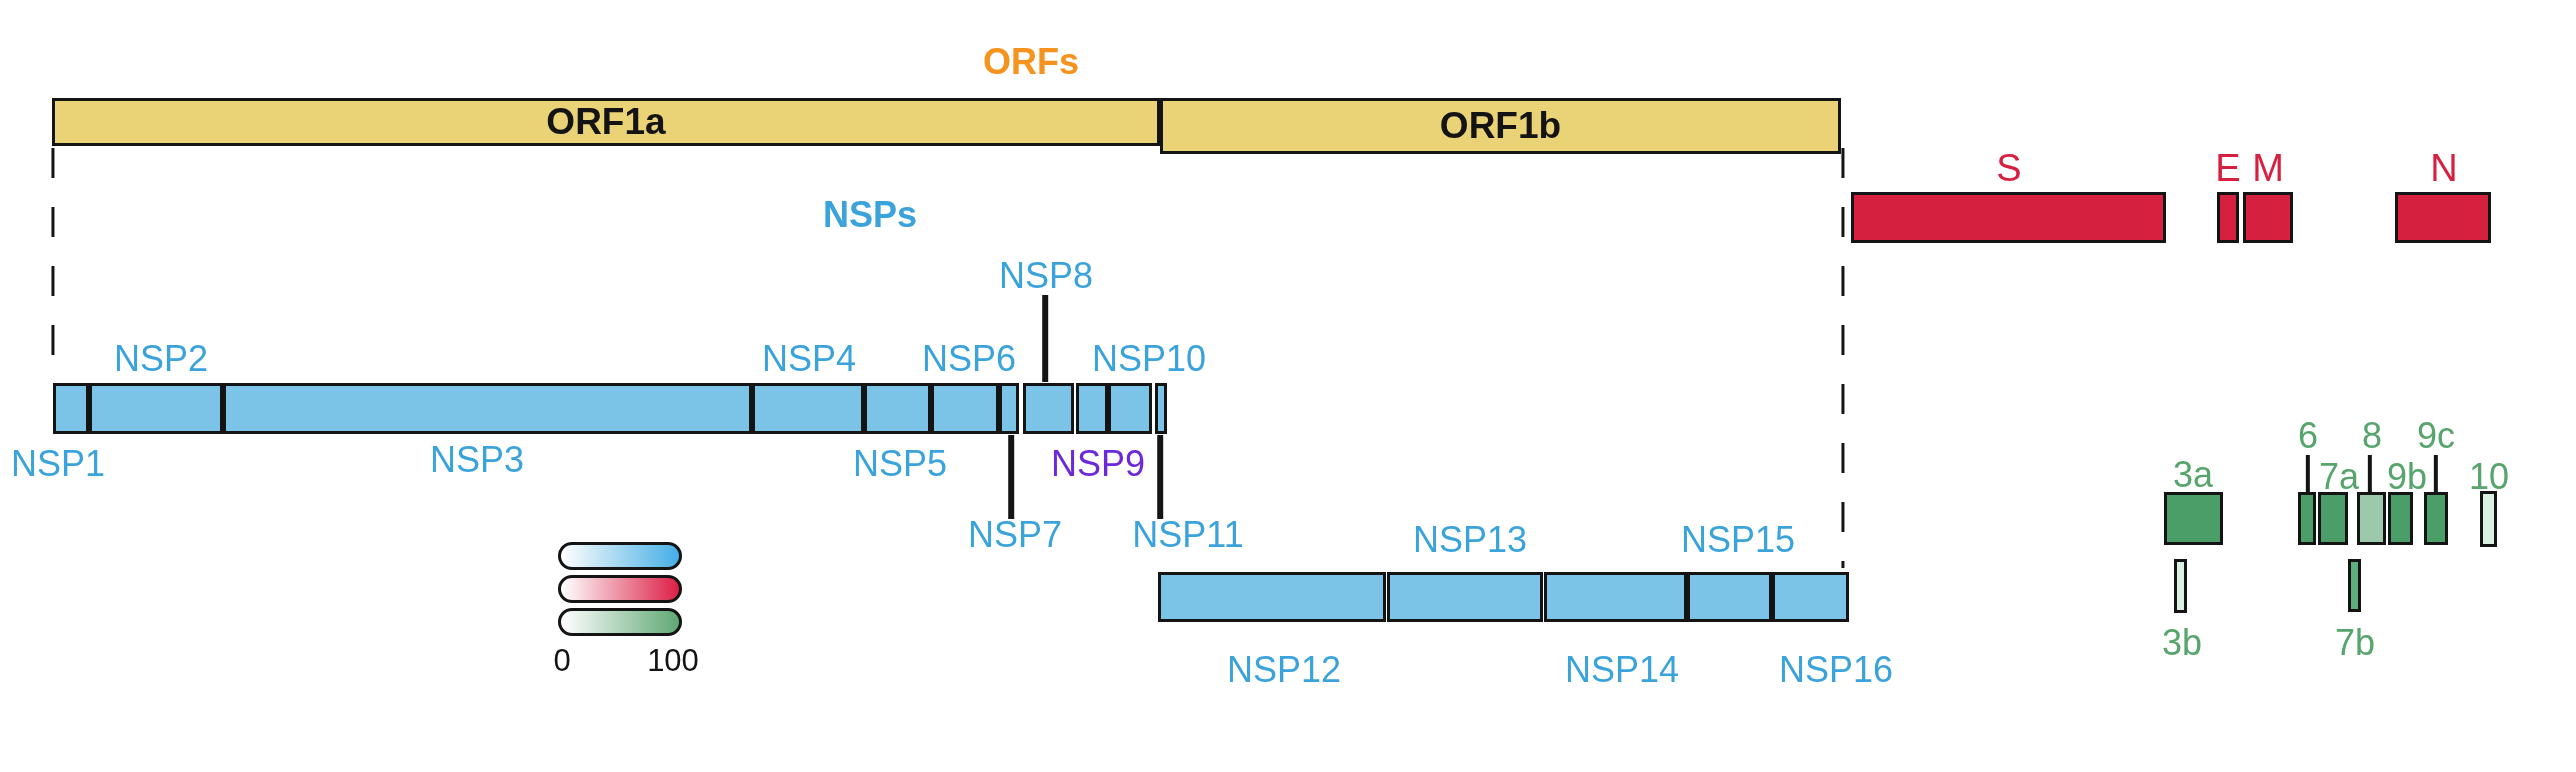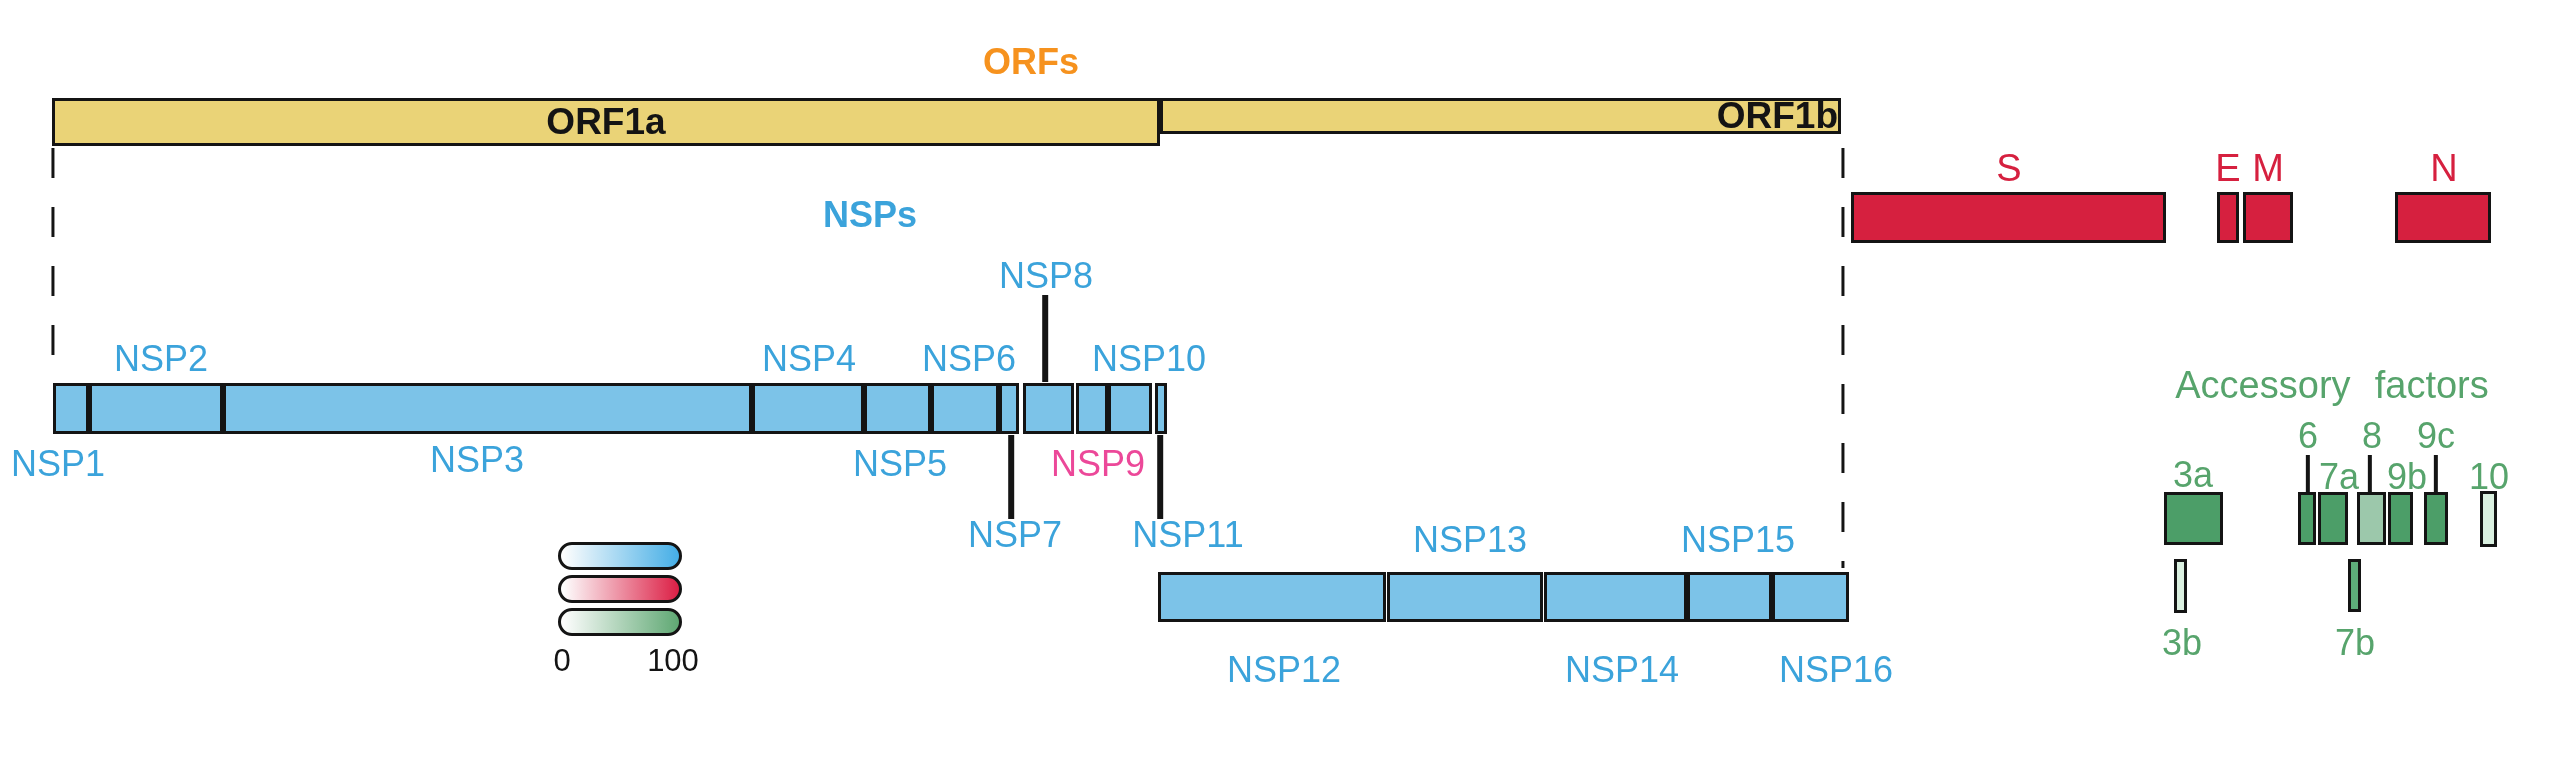--- a/index.html
+++ b/index.html
@@ -22,30 +22,29 @@
   #legend-line1{top:576px;}
   #legend-line2{top:618px;}
   .scale-num{position:absolute;transform:translate(-50%,-50%);top:661px;font-size:31px;color:#141414;}
 </style>
 </head>
 <body>
 
 <div id="fig">
   <div class="t" id="orfs-title" style="color: rgb(246, 146, 30);">ORFs</div>
   <div class="t" id="nsps-title" style="color: rgb(59, 163, 219);">NSPs</div>
-  <div class="t" id="accessory-title" style="color: rgb(87, 164, 108);">Accessory factors</div>
   <div class="scale-num" id="legend-min" style="left: 562px;">0</div>
   <div class="scale-num" id="legend-max" style="left: 673px;">100</div>
   <div id="layers">
       <div class="dash" style="left: 53px; top: 148px; height: 232px;"></div>
       <div class="dash" style="left: 1843px; top: 148px; height: 420px;"></div>
       <div class="seg" style="left: 52px; top: 98px; width: 1108px; height: 48px; background: rgb(234, 211, 119);">
         <span>ORF1a</span>
       </div>
-      <div class="seg" style="left: 1160px; top: 98px; width: 681px; height: 36px; background: rgb(234, 211, 119); justify-content: flex-end;">
+      <div class="seg" style="left: 1160px; top: 98px; width: 681px; height: 56px; background: rgb(234, 211, 119);">
         <span>ORF1b</span>
       </div>
       <div class="seg" style="left: 53px; top: 383px; width: 36px; height: 51px; background: rgb(124, 195, 232);"></div>
       <div class="seg" style="left: 89px; top: 383px; width: 134px; height: 51px; background: rgb(124, 195, 232);"></div>
       <div class="seg" style="left: 223px; top: 383px; width: 529px; height: 51px; background: rgb(124, 195, 232);"></div>
       <div class="seg" style="left: 752px; top: 383px; width: 112px; height: 51px; background: rgb(124, 195, 232);"></div>
       <div class="seg" style="left: 864px; top: 383px; width: 67px; height: 51px; background: rgb(124, 195, 232);"></div>
       <div class="seg" style="left: 931px; top: 383px; width: 68px; height: 51px; background: rgb(124, 195, 232);"></div>
       <div class="seg" style="left: 999px; top: 383px; width: 20.4px; height: 51px; background: rgb(124, 195, 232);"></div>
       <div class="seg" style="left: 1023px; top: 383px; width: 51px; height: 51px; background: rgb(124, 195, 232);"></div>
@@ -58,21 +57,21 @@
       <div class="seg" style="left: 1687px; top: 572px; width: 85px; height: 50px; background: rgb(124, 195, 232);"></div>
       <div class="seg" style="left: 1772px; top: 572px; width: 77px; height: 50px; background: rgb(124, 195, 232);"></div>
       <div class="lbl" style="left: 58px; top: 464px; color: rgb(59, 163, 219);">NSP1</div>
       <div class="lbl" style="left: 161px; top: 359px; color: rgb(59, 163, 219);">NSP2</div>
       <div class="lbl" style="left: 477px; top: 460px; color: rgb(59, 163, 219);">NSP3</div>
       <div class="lbl" style="left: 809px; top: 359px; color: rgb(59, 163, 219);">NSP4</div>
       <div class="lbl" style="left: 900px; top: 464px; color: rgb(59, 163, 219);">NSP5</div>
       <div class="lbl" style="left: 969px; top: 359px; color: rgb(59, 163, 219);">NSP6</div>
       <div class="lbl" style="left: 1015px; top: 535px; color: rgb(59, 163, 219);">NSP7</div>
       <div class="lbl" style="left: 1046px; top: 276px; color: rgb(59, 163, 219);">NSP8</div>
-      <div class="lbl" style="left: 1098px; top: 464px; color: #ec4899;">NSP9</div>
+      <div class="lbl" style="left: 1098px; top: 464px; color: #6d28d9;">NSP9</div>
       <div class="lbl" style="left: 1149px; top: 359px; color: rgb(59, 163, 219);">NSP10</div>
       <div class="lbl" style="left: 1188px; top: 535px; color: rgb(59, 163, 219);">NSP11</div>
       <div class="lbl" style="left: 1284px; top: 670px; color: rgb(59, 163, 219);">NSP12</div>
       <div class="lbl" style="left: 1470px; top: 540px; color: rgb(59, 163, 219);">NSP13</div>
       <div class="lbl" style="left: 1622px; top: 670px; color: rgb(59, 163, 219);">NSP14</div>
       <div class="lbl" style="left: 1738px; top: 540px; color: rgb(59, 163, 219);">NSP15</div>
       <div class="lbl" style="left: 1836px; top: 670px; color: rgb(59, 163, 219);">NSP16</div>
       <div class="tick" style="left: 1045px; top: 295px; height: 87px; width: 5.6px;"></div>
       <div class="tick" style="left: 1011px; top: 435px; height: 84px; width: 5.6px;"></div>
       <div class="tick" style="left: 1160px; top: 435px; height: 84px; width: 5.6px;"></div>

